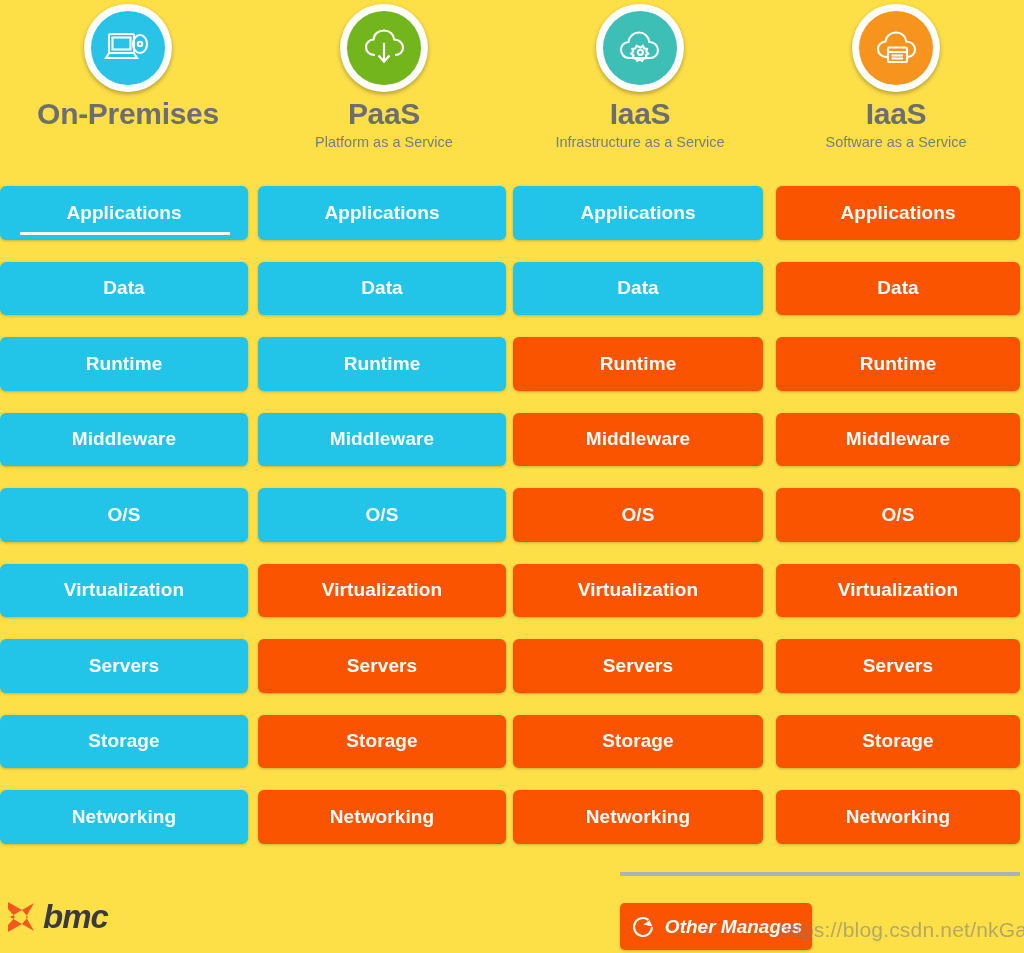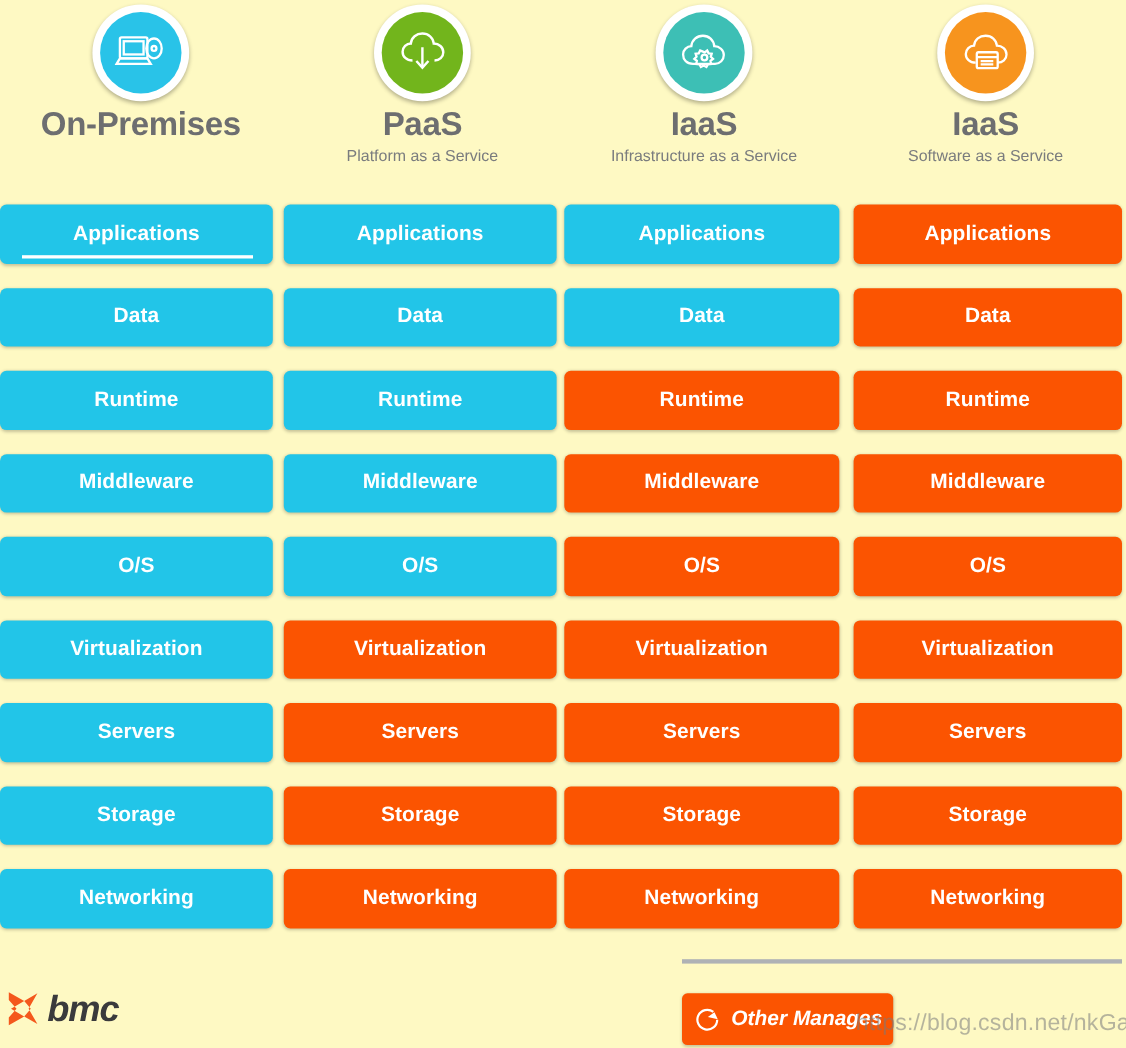--- a/index.html
+++ b/index.html
@@ -3,21 +3,21 @@
 <meta charset="utf-8">
 <title>Cloud Service Models</title>
 <style>
   * { box-sizing: border-box; margin: 0; padding: 0; }
   html, body {
     width: 1024px; height: 953px;
     background: #ffffff;
     font-family: "Liberation Sans", sans-serif;
     overflow: hidden;
   }
-  .page { position: relative; width: 1024px; height: 953px; background: #fef9c3; }
+  .page { position: relative; width: 1024px; height: 953px; background: #fde047; }
 
   
   .header-row {
     position: absolute; top: 0; left: 0;
     width: 1024px; height: 165px;
     display: flex;
   }
   .header-col {
     width: 256px; height: 165px;
     display: flex; flex-direction: column;

